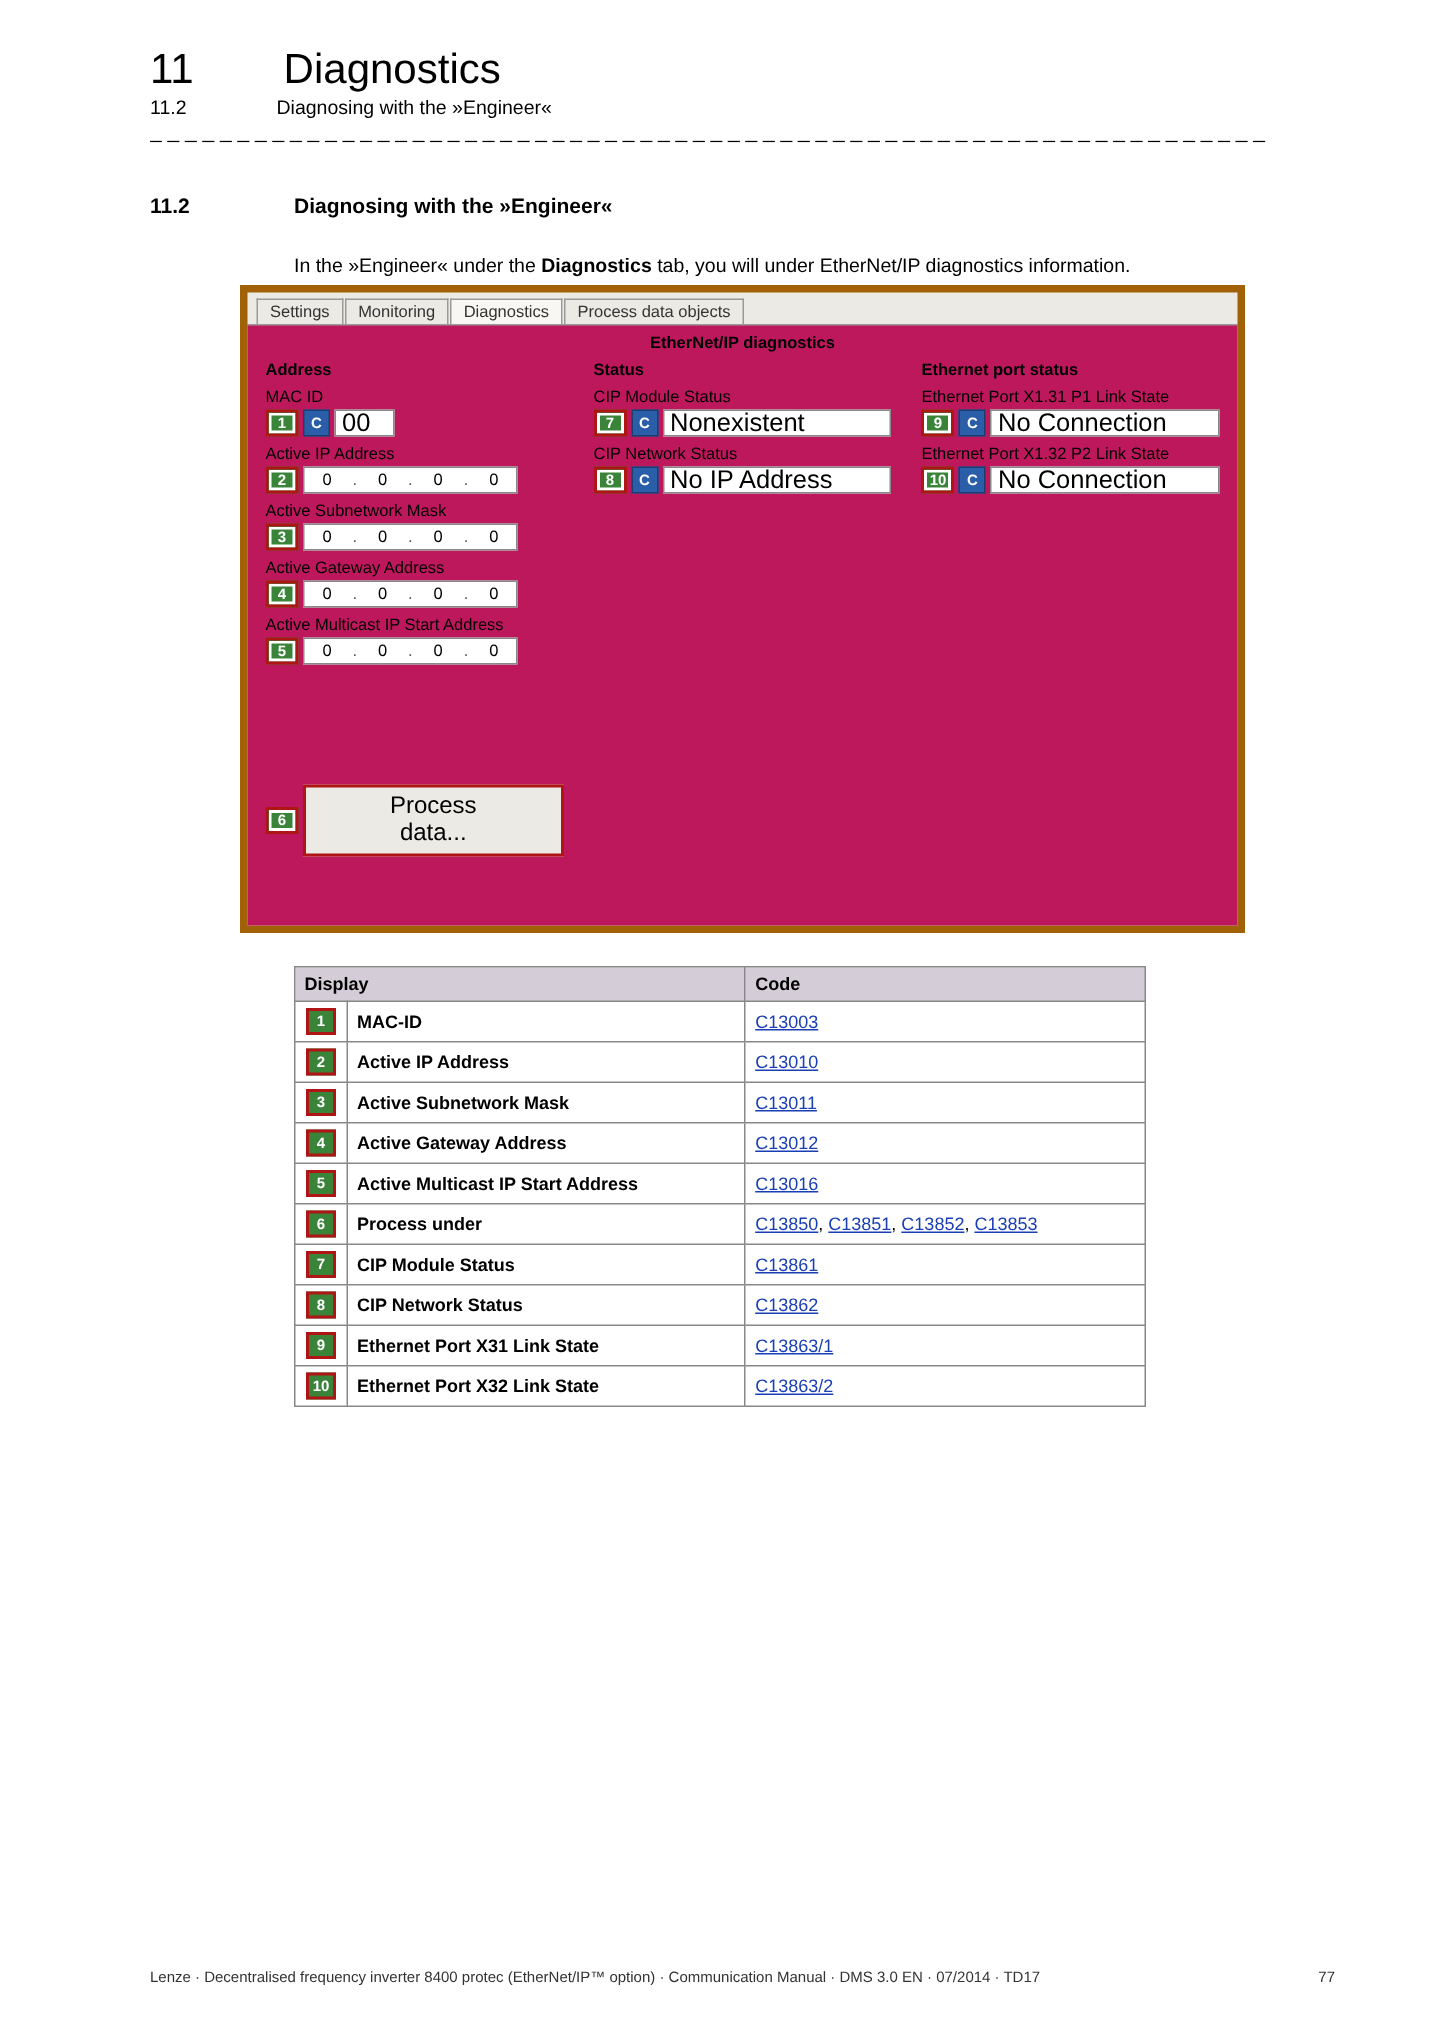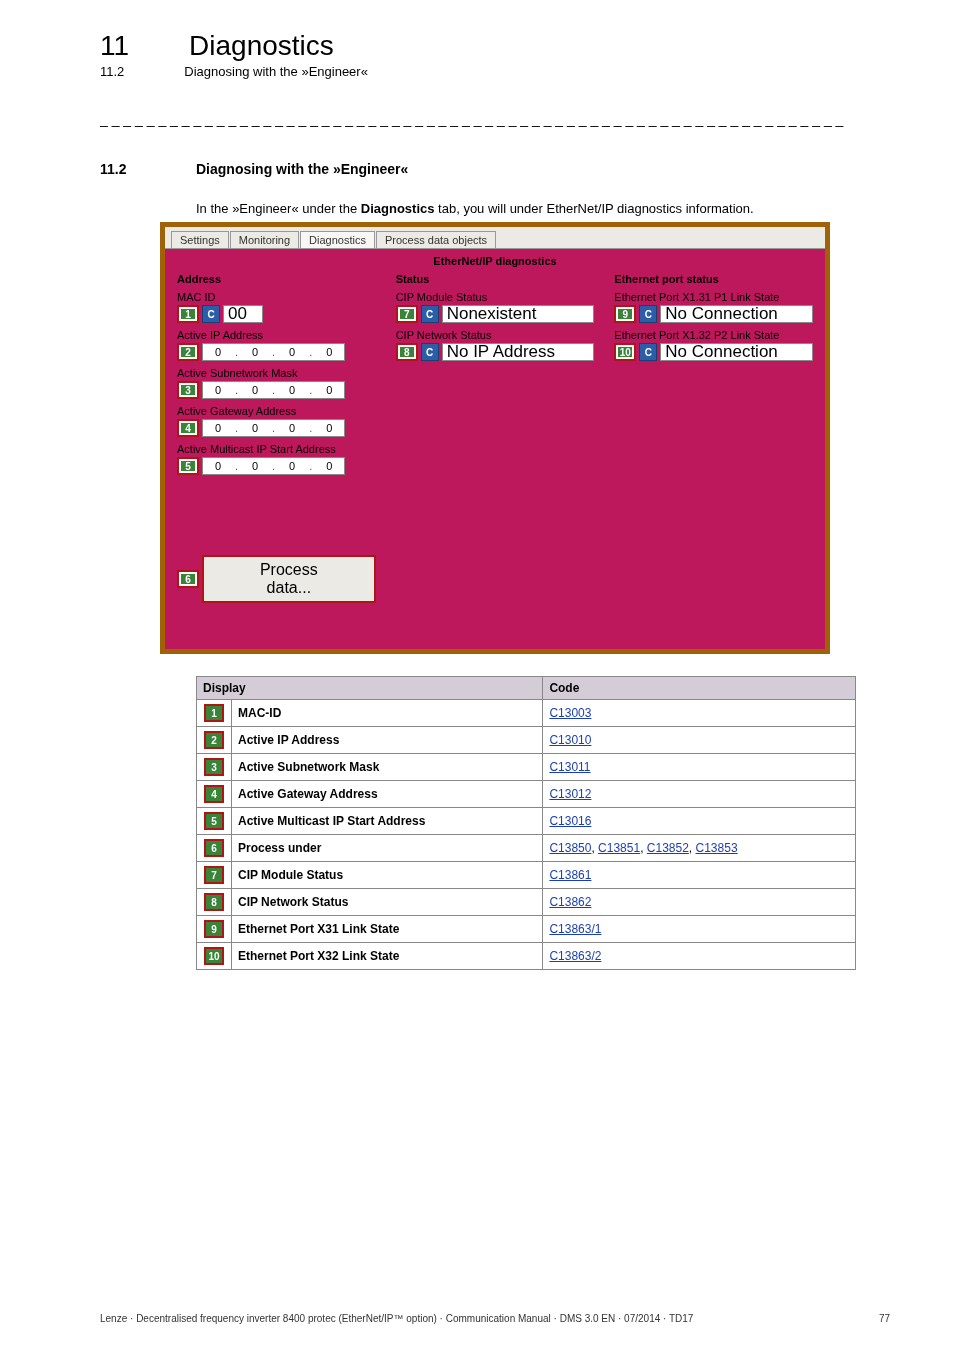--- a/index.html
+++ b/index.html
@@ -16,21 +16,20 @@
     position: relative;
     min-height: 1350px;
   }
   .chapter-line { display: flex; align-items: baseline; gap: 60px; }
   .chapter-num { font-size: 28px; font-weight: 400; }
   .chapter-title { font-size: 28px; font-weight: 400; }
   .section-line { display: flex; align-items: baseline; gap: 60px; margin-top: 2px; }
   .section-num { font-size: 13px; }
   .section-name { font-size: 13px; }
   .dash-sep {
-    margin-top: 32px;
     letter-spacing: 0;
     font-size: 14px;
     color: #000;
     white-space: nowrap;
     overflow: hidden;
   }
   .heading-block { display: flex; gap: 60px; margin-top: 34px; }
   .heading-num { font-weight: bold; font-size: 14px; width: 36px; }
   .heading-txt { font-weight: bold; font-size: 14px; }
   .intro-txt { margin-left: 96px; margin-top: 24px; font-size: 13px; }
@@ -113,21 +112,21 @@
     font-size: 16px;
     padding: 4px 34px;
     cursor: pointer;
   }
 
   
   table.codes {
     margin-left: 96px;
     margin-top: 22px;
     border-collapse: collapse;
-    width: 660px;
+    width: 568px;
     font-size: 12px;
   }
   table.codes th {
     background: #d4cdd7;
     border: 1px solid #888;
     text-align: left;
     padding: 4px 6px;
     font-weight: bold;
   }
   table.codes td {

